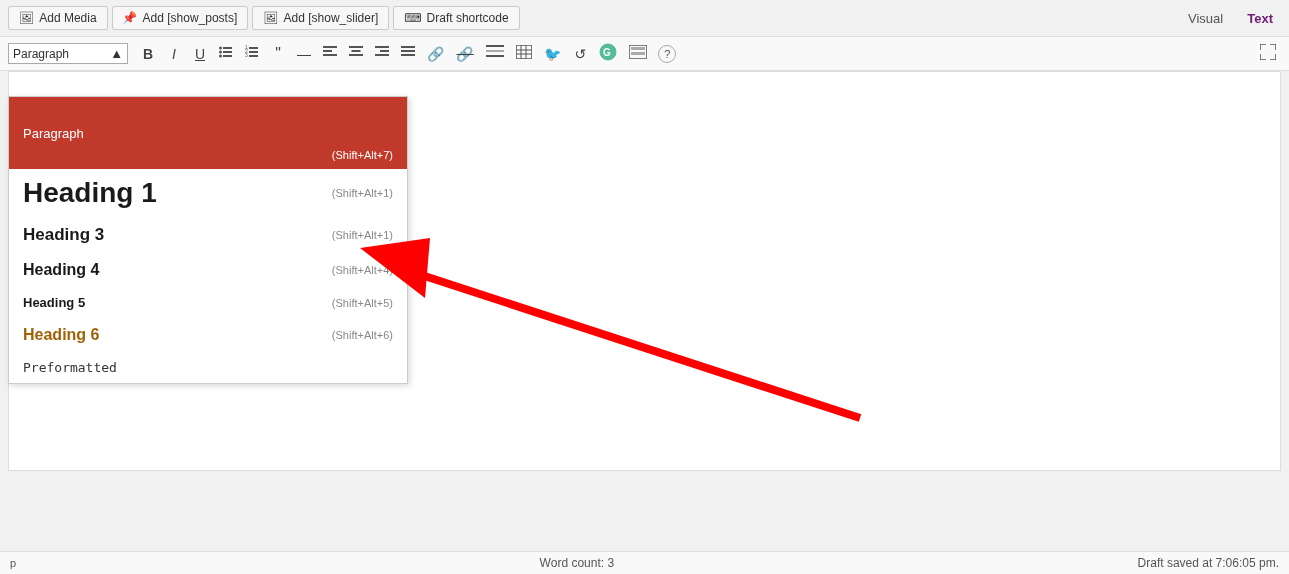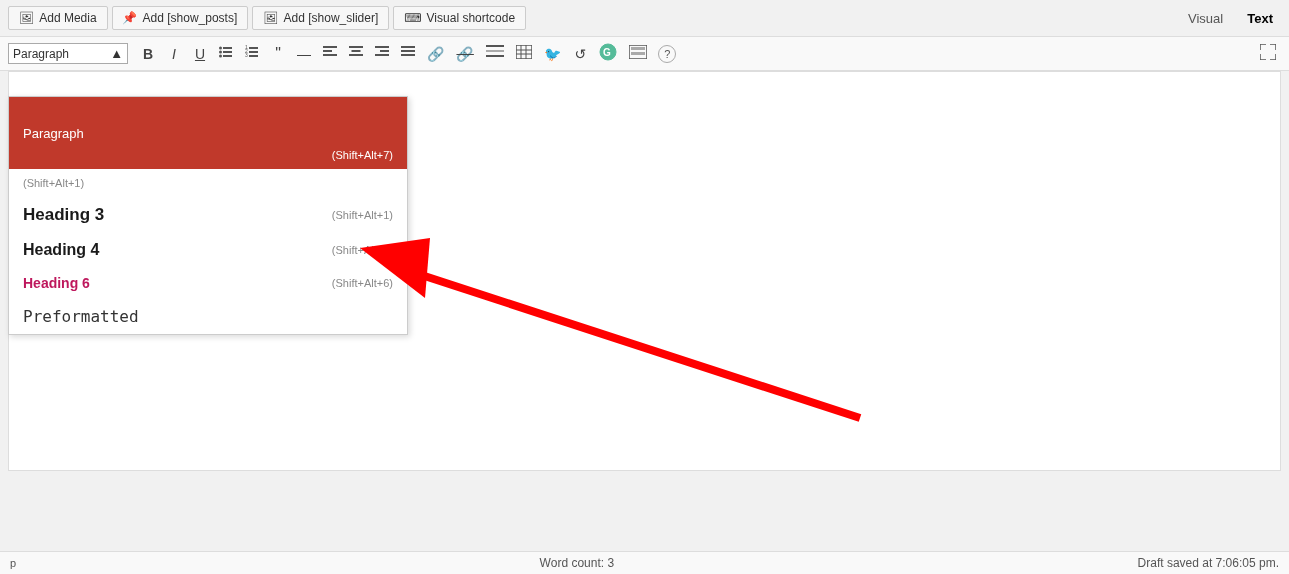--- a/index.html
+++ b/index.html
@@ -50,21 +50,21 @@
     }
     .tab-btn {
       background: none;
       border: none;
       padding: 4px 8px;
       cursor: pointer;
       font-size: 13px;
       color: #555;
     }
     .tab-btn.active {
-      color: #000000;
+      color: #701a75;
       font-weight: bold;
     }
     
     .format-toolbar {
       background: #f9f9f9;
       border-bottom: 1px solid #ddd;
       padding: 4px 8px;
       display: flex;
       align-items: center;
       gap: 2px;
@@ -148,22 +148,22 @@
     .shortcut {
       font-size: 11px;
       color: #888;
     }
     .item-paragraph { font-size: 13px; }
     .item-h1 { font-size: 28px; font-weight: bold; color: #1a1a1a; }
     .item-h2 { font-size: 22px; font-weight: bold; color: #1a1a1a; }
     .item-h3 { font-size: 17px; font-weight: bold; color: #1a1a1a; text-align: right; }
     .item-h4 { font-size: 16px; font-weight: bold; color: #1a1a1a; }
     .item-h5 { font-size: 13px; font-weight: bold; color: #1a1a1a; }
-    .item-h6 { font-size: 14px; font-weight: bold; color: #be185d; }
-    .item-pre { font-family: monospace; font-size: 16px; }
+    .item-h6 { font-size: 16px; font-weight: bold; color: #a16207; }
+    .item-pre { font-family: monospace; font-size: 13px; }
     
     .arrow-annotation {
       position: absolute;
       top: 178px;
       left: 280px;
       pointer-events: none;
       z-index: 200;
     }
     
     .help-icon {
@@ -201,21 +201,21 @@
       <button class="toolbar-btn">
         <span>📌</span>
         <span>Add [show_posts]</span>
       </button>
       <button class="toolbar-btn">
         <span>🖼</span>
         <span>Add [show_slider]</span>
       </button>
       <button class="toolbar-btn">
         <span>⌨</span>
-        <span>Visual shortcode</span>
+        <span>Draft shortcode</span>
       </button>
     </div>
     <div class="top-toolbar-right">
       <button class="tab-btn">Visual</button>
       <button class="tab-btn active">Text</button>
     </div>
   </div>
 
   <div class="format-toolbar">
     <div class="format-select-wrapper">
@@ -323,29 +323,34 @@
     <div class="editor-content">
     </div>
   </div>
 
   <div class="dropdown-overlay">
     <div class="dropdown-item active">
       <span class="item-paragraph">Paragraph</span>
       <span class="shortcut">(Shift+Alt+7)</span>
     </div>
     <div class="dropdown-item">
+      <span class="item-h1">Heading 1</span>
       <span class="shortcut">(Shift+Alt+1)</span>
     </div>
     <div class="dropdown-item">
       <span class="item-h3">Heading 3</span>
       <span class="shortcut">(Shift+Alt+1)</span>
     </div>
     <div class="dropdown-item">
       <span class="item-h4">Heading 4</span>
       <span class="shortcut">(Shift+Alt+4)</span>
+    </div>
+    <div class="dropdown-item">
+      <span class="item-h5">Heading 5</span>
+      <span class="shortcut">(Shift+Alt+5)</span>
     </div>
     <div class="dropdown-item">
       <span class="item-h6">Heading 6</span>
       <span class="shortcut">(Shift+Alt+6)</span>
     </div>
     <div class="dropdown-item">
       <span class="item-pre">Preformatted</span>
       <span class="shortcut"></span>
     </div>
   </div>

